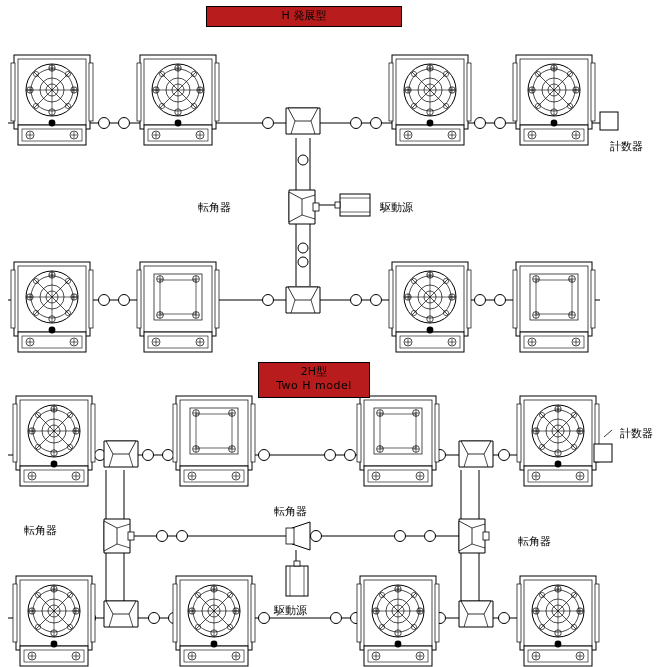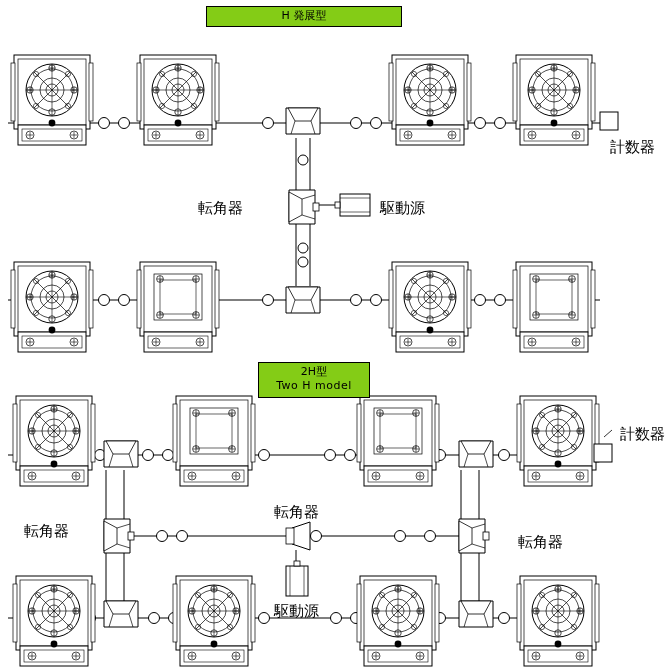--- a/index.html
+++ b/index.html
@@ -21,30 +21,30 @@
     height: 667px;
   }
   svg#diagram {
     position: absolute;
     left: 0; top: 0;
     width: 668px;
     height: 667px;
   }
   .lbl {
     position: absolute;
-    font-family: Liberation Mono, monospace;
-    font-size: 15px;
+    font-family: Liberation Sans, sans-serif;
+    font-size: 11px;
     color: #000;
     white-space: nowrap;
     line-height: 1.25;
   }
   .title-box {
     position: absolute;
     border: 1px solid #000;
-    background: #84cc16;
+    background: #b91c1c;
     text-align: center;
     font-family: "DejaVu Sans", sans-serif;
     font-size: 11px;
     color: #000;
     line-height: 1.3;
     padding: 2px 6px 3px 6px;
     white-space: nowrap;
   }
   .title-box .l2 { letter-spacing: 0.5px; }
 </style>

